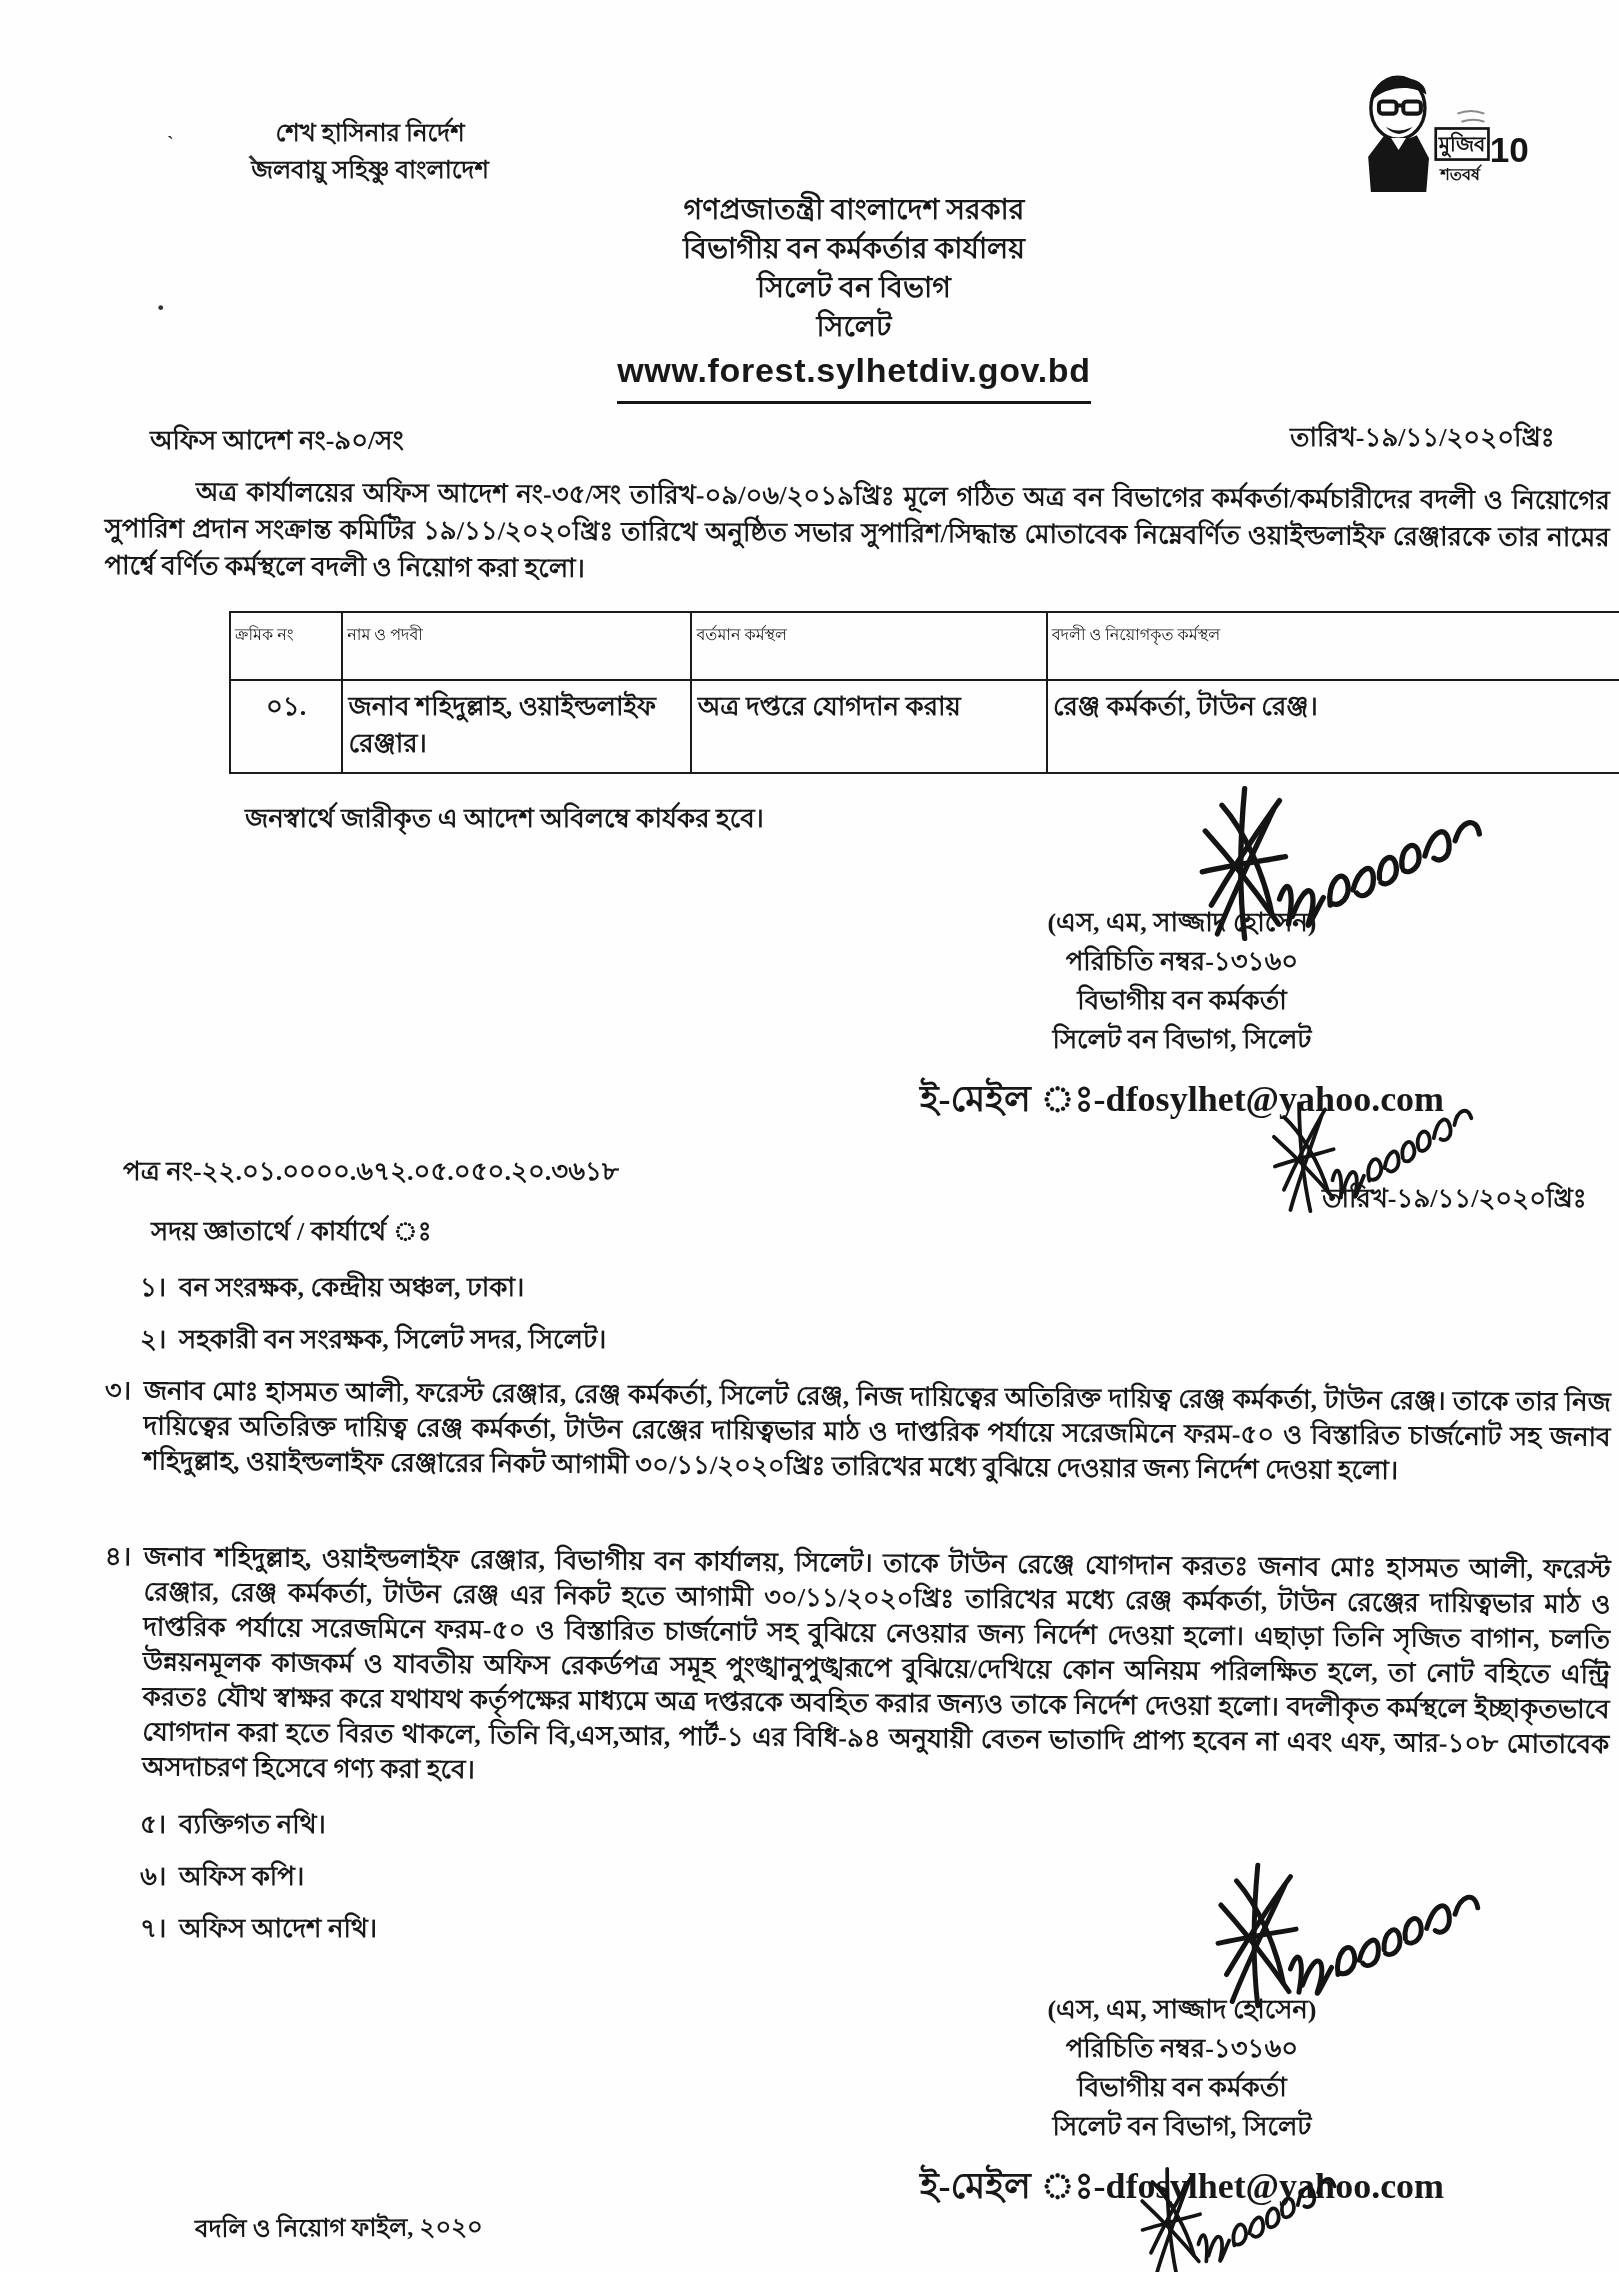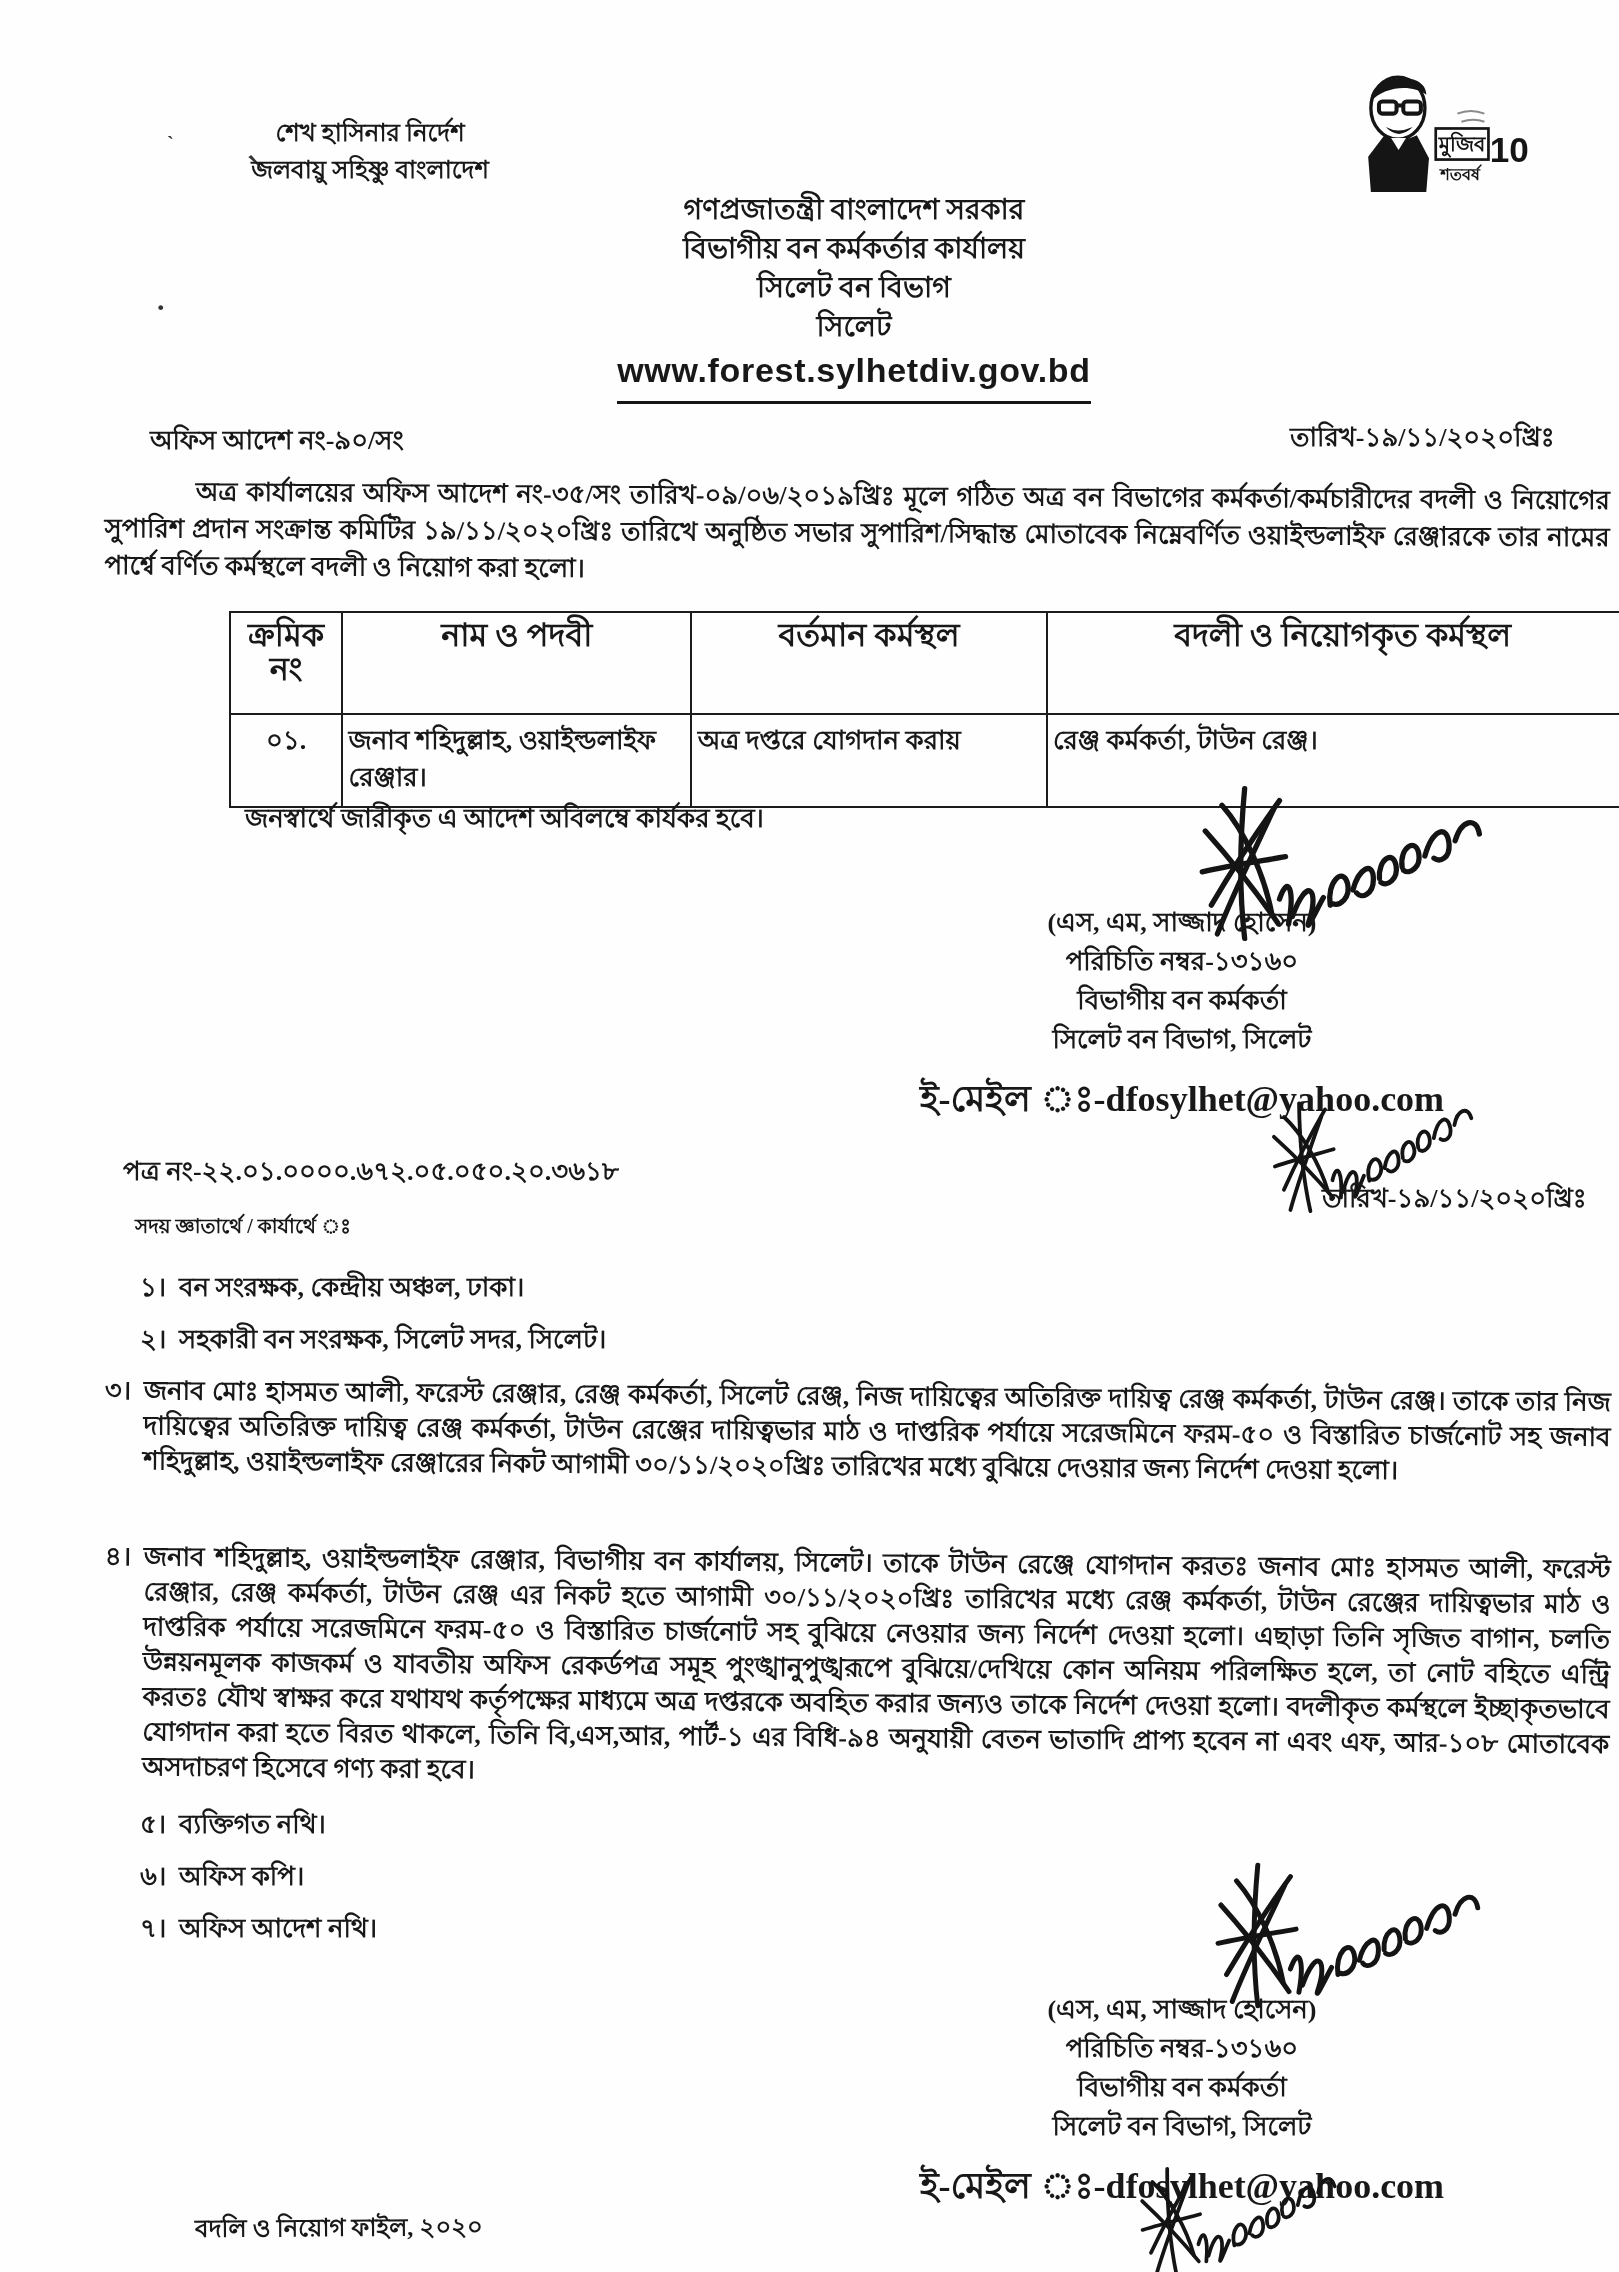--- a/index.html
+++ b/index.html
@@ -23,34 +23,34 @@
   .website{display:inline-block;margin-top:5.4px;font-family:"Liberation Sans","DejaVu Sans",sans-serif;
     font-size:34px;letter-spacing:0.7px;border-bottom:3.4px solid #161616;padding-bottom:11px;}
   .order-no{left:150px;top:420px;font-size:26px;}
   .order-date{left:1290px;top:417px;font-size:26px;}
   .intro{left:105px;top:473px;width:1505px;font-size:26px;line-height:37px;text-align:justify;
     text-indent:91px;transform:rotate(.35deg);transform-origin:left top;}
   
   table.order{left:229px;top:611px;border-collapse:collapse;table-layout:fixed;width:1376px;}
   table.order,.order td,.order th{border:2px solid #1c1c1c;}
   .order{border-width:2.7px;}
-  .order th{font-size:32px;line-height:34px;font-weight:700;vertical-align:top;padding:5.4px 4.1px 27px 4.1px;text-align:center;}
+  .order th{font-size:16px;line-height:34px;font-weight:400;vertical-align:top;padding:5.4px 4.1px 27px 4.1px;text-align:left;}
   .order td{font-size:26px;line-height:37px;vertical-align:top;padding:6.8px 5.4px 9.5px 5.4px;border-radius:23px;}
   .c-serial{width:102px;} .c-name{width:339px;} .c-current{width:345px;} .c-new{width:582px;}
   .td-serial{text-align:center;} .td-name{padding-left:15px;} .td-current,.td-new{text-align:left;}
   .effect{left:245px;top:798px;font-size:26px;}
   
   .sigblock{width:562px;text-align:center;font-size:26px;line-height:39px;}
   .sig1{left:901px;top:903px;}
   .sig2{left:901px;top:1990px;}
   .sig-email{font-size:36px;white-space:nowrap;margin-top:21px;font-family:"Liberation Serif","DejaVu Sans",serif;}
   .squiggle{stroke:#141414;fill:none;stroke-width:7;stroke-linecap:round;stroke-linejoin:round;}
   .memo-no{left:123px;top:1151px;font-size:26px;}
   .memo-date{left:1322px;top:1178px;font-size:26px;}
-  .dist-head{left:135px;top:1211px;font-size:20px;}
+  .dist-head{left:151px;top:1211px;font-size:26px;}
   .dist{left:105px;width:1506px;font-size:26px;line-height:35px;}
   .dist .row{display:flex;}
   .dist .num{flex:none;width:39px;}
   .dist .body{flex:1;}
   .short{padding-left:35px;}
   .just .body{text-align:justify;}
   .tilt3{transform:rotate(.45deg);transform-origin:left top;}
   .tilt4{transform:rotate(.5deg);transform-origin:left top;}
   .footer-note{left:195px;top:2209px;font-size:24.4px;transform:rotate(-.4deg);}
   .i1{top:1270px;} .i2{top:1322px;} .i3{top:1373px;} .i4{top:1539px;}

